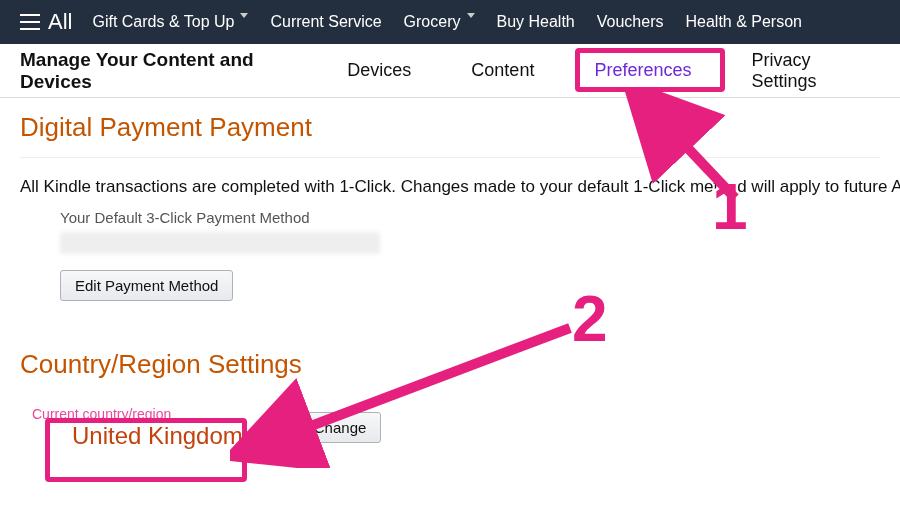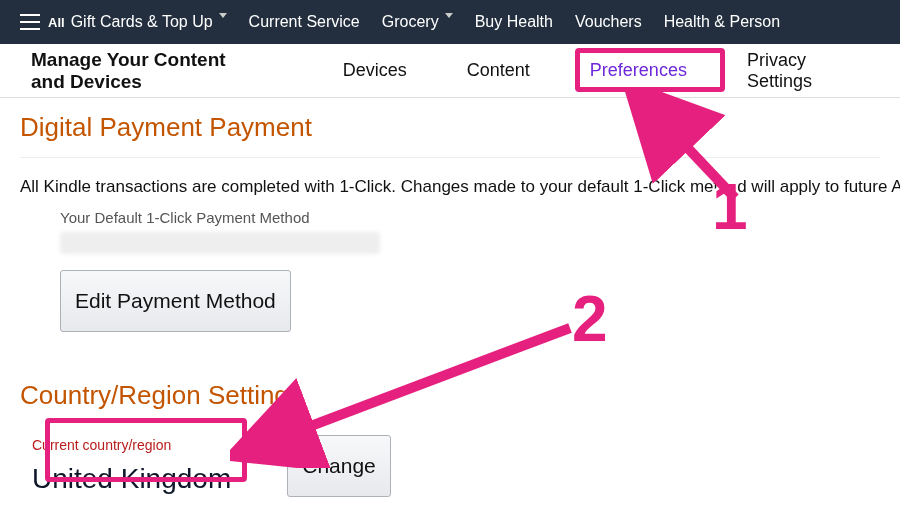--- a/index.html
+++ b/index.html
@@ -2,46 +2,46 @@
 <html><head>
 <meta charset="utf-8">
 <style>
   * { margin:0; padding:0; box-sizing:border-box; }
   body { font-family: Arial, Helvetica, sans-serif; width:900px; height:506px; overflow:hidden; background:#fff; position:relative; }
 
   
   .topnav { background:#232f3e; height:44px; display:flex; align-items:center; padding:0 14px 0 20px; color:#fff; font-size:16px; white-space:nowrap; }
   .hamburger { width:20px; height:16px; margin-right:8px; display:flex; flex-direction:column; justify-content:space-between; }
   .hamburger span { display:block; height:2px; background:#fff; width:100%; }
-  .all-label { font-weight:700; font-size:13px; margin-right:6px; }
+  .all-label { font-weight:400; font-size:22px; margin-right:20px; }
   .topnav .nav-item { margin-right:22px; display:flex; cursor:pointer; }
   .caret { width:0; height:0; border-left:4px solid transparent; border-right:4px solid transparent; border-top:5px solid #ccc; margin-left:6px; }
 
   
-  .subnav { height:54px; display:flex; align-items:center; padding:0 31px; border-bottom:1px solid #ddd; }
+  .subnav { height:54px; display:flex; align-items:center; padding:0 20px; border-bottom:1px solid #ddd; }
   .subnav-title { font-weight:700; font-size:19px; margin-right:60px; color:#111; }
   .subnav .tab { font-size:18px; color:#111; margin:0 30px; cursor:pointer; position:relative; padding:6px 0; }
   .subnav .tab.active { color:#6d28d9; }
 
   
   .content { padding:14px 20px 0 20px; }
   .section-title { color:#c45500; font-size:26px; font-weight:400; margin-bottom:14px; }
   .divider { height:1px; background:#eee; margin:2px 0 18px 0; }
 
   .body-text { font-size:17px; color:#111; line-height:1.35; margin-bottom:10px; white-space:nowrap; }
   .payment-block { padding-left:40px; }
   .small-label { color:#555; font-size:15px; margin-bottom:6px; }
   .redacted { width:320px; height:22px; margin-bottom:16px; background:#eee; border-radius:3px; filter:blur(2px); }
-  .btn { display:inline-block; border:1px solid #adb1b8; border-radius:3px; background:linear-gradient(#f7f8fa,#e7e9ec); font-size:21px; color:#111; padding:18px 14px; cursor:pointer; }
+  .btn { display:inline-block; border:1px solid #adb1b8; border-radius:3px; background:linear-gradient(#f7f8fa,#e7e9ec); font-size:15px; color:#111; padding:6px 14px; cursor:pointer; }
 
   .country-block { margin-top:48px; }
   .country-row { display:flex; align-items:center; margin-top:18px; }
   .country-box { padding:8px 22px 8px 12px; }
-  .country-label { color:#b91c1c; font-size:14px; margin-bottom:10px; }
-  .country-value { color:#0f172a; font-size:28px; }
+  .country-label { color:#ec4899; font-size:14px; margin-bottom:0; }
+  .country-value { color:#c2410c; font-size:24px;margin-left:40px; }
   .change-btn-wrap { margin-left:34px; }
 
   
   .anno-box1 { position:absolute; left:575px; top:48px; width:150px; height:44px; border:5px solid #e6207e; border-radius:4px; pointer-events:none; }
   .anno-box2 { position:absolute; left:45px; top:418px; width:202px; height:64px; border:5px solid #e6207e; border-radius:4px; pointer-events:none; }
   .num { position:absolute; font-size:64px; font-weight:900; color:#e6207e; text-shadow:2px 2px 0 #fff, -2px -2px 0 #fff, -2px 2px 0 #fff, 2px -2px 0 #fff; pointer-events:none; }
   .num1 { left:712px; top:170px; }
   .num2 { left:572px; top:282px; }
   svg.arrow { position:absolute; pointer-events:none; }
 </style>
@@ -86,21 +86,21 @@
 </div>
 
 <div class="content">
 
   <div class="section-title">Digital Payment Payment</div>
   <div class="divider"></div>
 
   <div class="body-text">All Kindle transactions are completed with 1-Click. Changes made to your default 1-Click method will apply to future Am</div>
 
   <div class="payment-block">
-    <div class="small-label">Your Default 1-Click Payment Method</div>
+    <div class="small-label">Your Default 3-Click Payment Method</div>
     <div class="redacted"></div>
     <div class="btn">Edit Payment Method</div>
   </div>
 
   <div class="country-block">
     <div class="section-title">Country/Region Settings</div>
     <div class="country-row">
       <div class="country-box">
         <div class="country-label">Current country/region</div>
         <div class="country-value">United Kingdom</div>

